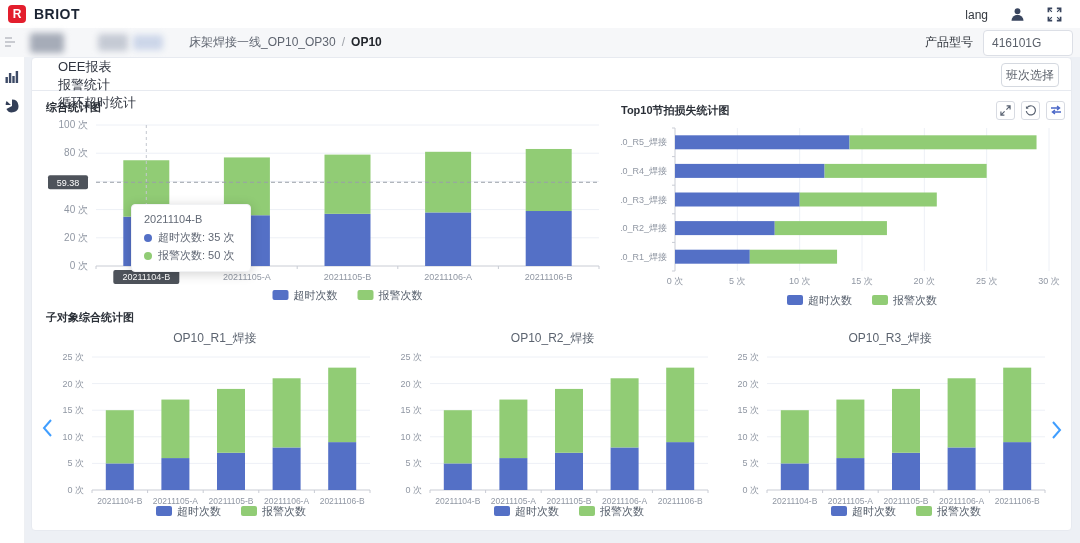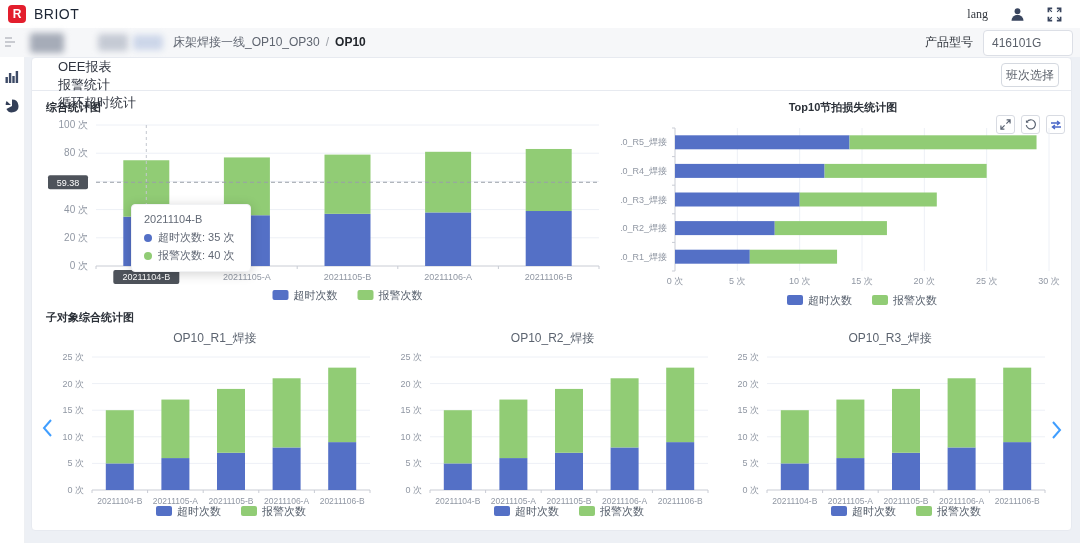--- a/index.html
+++ b/index.html
@@ -5,34 +5,34 @@
   html,body{margin:0;padding:0;background:#fff;}
   *{box-sizing:border-box;}
   .page{position:relative;width:1080px;height:543px;overflow:hidden;
         font-family:"Liberation Sans",sans-serif;color:#303133;background:#fff;}
 
   
   .topbar{position:absolute;left:0;top:0;width:1080px;height:28px;background:#fff;
           display:flex;align-items:center;padding:0 18px 0 8px;}
   .logo-box{width:18px;height:18px;border-radius:4px;background:#e31e2d;color:#fff;
             font-weight:bold;font-size:12px;display:flex;align-items:center;justify-content:center;}
-  .brand{font-size:14px;font-weight:normal;color:#1b2433;letter-spacing:.5px;margin-left:8px;text-align:right;}
-  .topbar-right{margin-left:auto;display:flex;align-items:flex-end;gap:22px;font-family:Liberation Serif, serif;}
+  .brand{font-size:14px;font-weight:bold;color:#1b2433;letter-spacing:.5px;margin-left:8px;text-align:right;}
+  .topbar-right{margin-left:auto;display:flex;align-items:flex-end;gap:22px;}
   .lang{font-size:12px;color:#33383f;}
   .navy-icon svg{display:block;}
 
   
   .crumbbar{position:absolute;left:0;top:28px;width:1080px;height:29px;background:#f6f7f9;
             display:flex;align-items:center;padding-left:4px;}
   .collapse-ic{width:14px;height:12px;opacity:.55;filter:blur(.6px);}
   .blob{border-radius:3px;filter:blur(3px);}
   .blob1{width:34px;height:20px;background:#a6acb8;margin-left:12px;}
   .blob2{width:30px;height:17px;background:#c5cad4;margin-left:34px;}
   .blob3{width:30px;height:15px;background:#ccd6e9;margin-left:5px;}
-  .crumb-text{margin-left:10px;font-size:12px;color:#5f6570;}
+  .crumb-text{margin-left:26px;font-size:12px;color:#5f6570;}
   .crumb-sep{color:#a0a4ab;margin:0 6px;}
   .crumb-cur{font-weight:bold;color:#22262c;}
   .crumb-right{margin-left:auto;display:flex;align-items:center;margin-right:7px;}
   .prod-label{font-size:12px;color:#2b3038;margin-right:10px;margin-left:8px;}
   .select{width:90px;height:26px;background:#fff;border:1px solid #dcdfe6;border-radius:4px;
           display:flex;align-items:center;padding:0 8px;font-size:12px;color:#5b616b;gap:24px;}
   .select .chev{margin-left:auto;}
 
   
   .sidebar{position:absolute;left:0;top:57px;width:25px;height:486px;background:#fff;
@@ -49,21 +49,21 @@
   .tab{padding:0 14px;font-size:13px;color:#303540;display:flex;align-items:center;cursor:pointer;}
   .tab.active{color:#409eff;border-bottom:2px solid #409eff;font-weight:bold;}
   .shift-btn{position:absolute;right:12px;top:5px;height:24px;padding:0 4px;font-size:12px;
              color:#5b616b;background:#fff;border:1px solid #d5d9e0;border-radius:4px;
              display:flex;align-items:center;cursor:pointer;}
 
   .panel-title{font-size:11px;font-weight:bold;color:#2b3038;}
 
   .left-panel{position:absolute;left:14px;top:42px;width:570px;height:214px;}
   .right-panel{position:absolute;left:589px;top:42px;width:444px;height:214px;}
-  .right-head{display:flex;align-items:center;height:20px;flex-direction:column;}
+  .right-head{display:flex;align-items:center;height:20px;}
   .toolbox{margin-left:auto;display:flex;gap:6px;}
   .tool-btn{width:19px;height:19px;border:1px solid #d8dbe2;border-radius:3px;background:#fff;
             display:flex;align-items:center;justify-content:center;cursor:pointer;}
 
   .tooltip{position:absolute;left:85px;top:104px;min-width:120px;background:#fff;border:1px solid #f1f2f4;
            border-radius:4px;box-shadow:0 2px 12px rgba(0,0,0,.18);padding:8px 12px;
            font-size:11px;color:#5f6673;z-index:6;pointer-events:none;}
   .tt-title{margin-bottom:5px;color:#646b77;}
   .tt-row{display:flex;align-items:center;margin-top:3px;}
   .dot{width:8px;height:8px;border-radius:50%;margin-right:6px;flex:none;}
@@ -205,21 +205,21 @@
             </g>
           </svg></div>
       <div class="tooltip">
         <div class="tt-title">20211104-B</div>
         <div class="tt-row">
           <span class="dot" style="background: rgb(84, 112, 198);"></span>
           <span>超时次数: 35 次</span>
         </div>
         <div class="tt-row">
           <span class="dot" style="background: rgb(145, 204, 117);"></span>
-          <span>报警次数: 40 次</span>
+          <span>报警次数: 50 次</span>
         </div>
       </div>
     </div>
 
     <div class="right-panel">
       <div class="right-head">
         <div class="panel-title">Top10节拍损失统计图</div>
         <div class="toolbox">
           <div class="tool-btn">
             <svg width="11" height="11" viewBox="0 0 12 12" stroke="#5a6372" stroke-width="1.3" fill="none">

